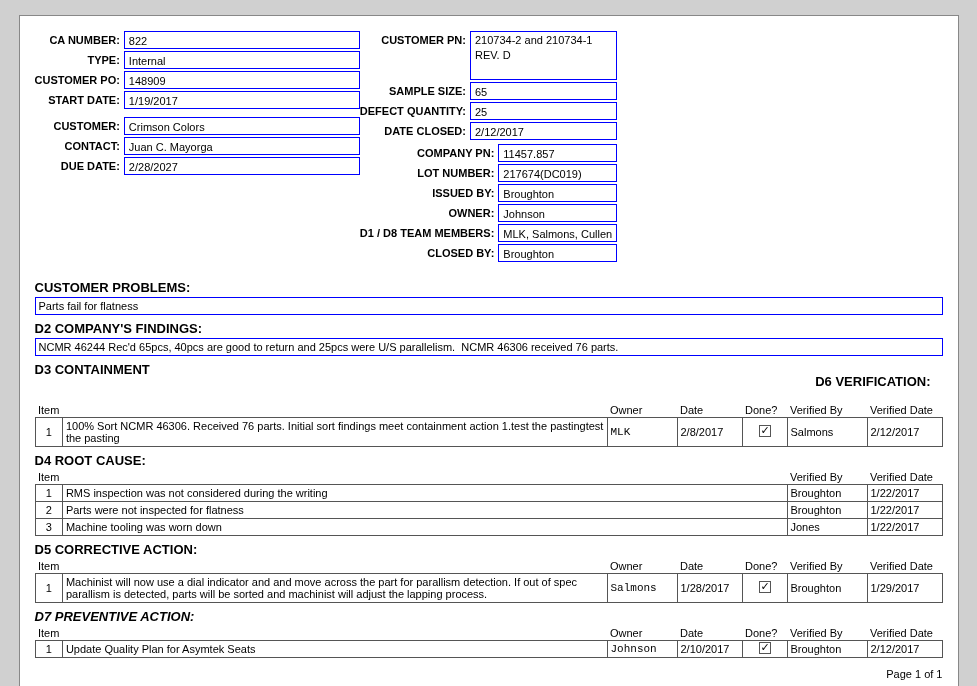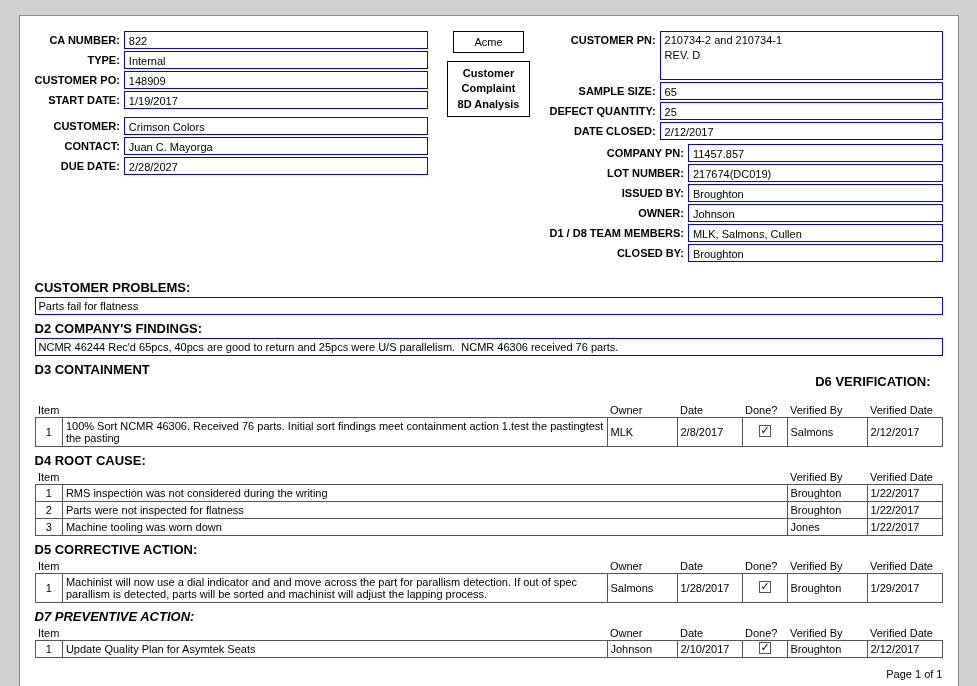--- a/index.html
+++ b/index.html
@@ -71,20 +71,21 @@
       border: 1px solid #555;
       text-align: center;
       width: 25px;
     }
     .cell-item {
       border: 1px solid #555;
     }
     .cell-owner {
       border: 1px solid #555;
       width: 70px;
+      font-family: Liberation Mono, monospace;
     }
     .cell-date {
       border: 1px solid #555;
       width: 65px;
     }
     .cell-done {
       border: 1px solid #555;
       width: 45px;
       text-align: center;
     }
@@ -112,21 +113,21 @@
       font-size: 11px;
     }
     .page-num {
       text-align: right;
       font-size: 11px;
       margin-top: 10px;
     }
     .main-header {
       display: grid;
       grid-template-columns: 1fr auto 1fr;
-      gap: 19px;
+      gap: 0;
       margin-bottom: 18px;
     }
     .left-fields {
       display: grid;
       grid-template-columns: max-content 1fr;
       row-gap: 2px;
       column-gap: 4px;
       align-content: start;
     }
     .center-boxes {
@@ -166,28 +167,20 @@
       <span class="fl">CUSTOMER:</span>
       <div class="fi wide-fi">Crimson Colors</div>
 
       <span class="fl">CONTACT:</span>
       <div class="fi wide-fi">Juan C. Mayorga</div>
 
       <span class="fl">DUE DATE:</span>
       <div class="fi">2/28/2027</div>
     </div>
 
-    <div class="center-boxes">
-      <div class="acme-box">
-        <span>Acme</span>
-      </div>
-      <div class="complaint-box">
-        Customer<br>Complaint<br>8D Analysis
-      </div>
-    </div>
 
     <div style="display:flex; flex-direction:column; gap:4px;">
 
       <div style="display:grid; grid-template-columns: max-content 1fr; row-gap:2px; column-gap:4px;">
         <span class="fl">CUSTOMER PN:</span>
         <div style="border:1px solid #00f; padding:1px 4px; font-size:11px; height:49px; line-height:15px;">210734-2  and 210734-1<br>REV. D</div>
 
         <span class="fl">SAMPLE SIZE:</span>
         <div class="fi">65</div>
 

